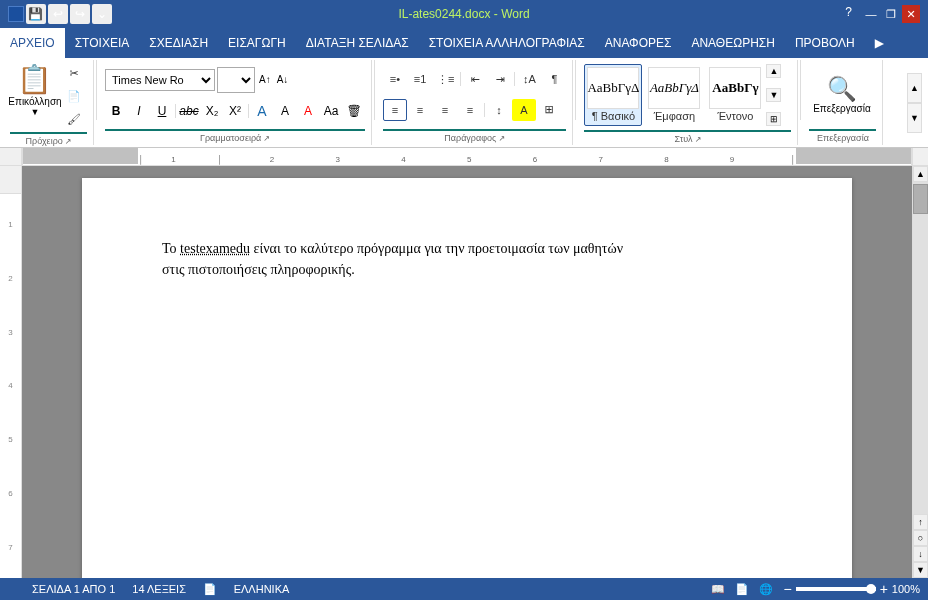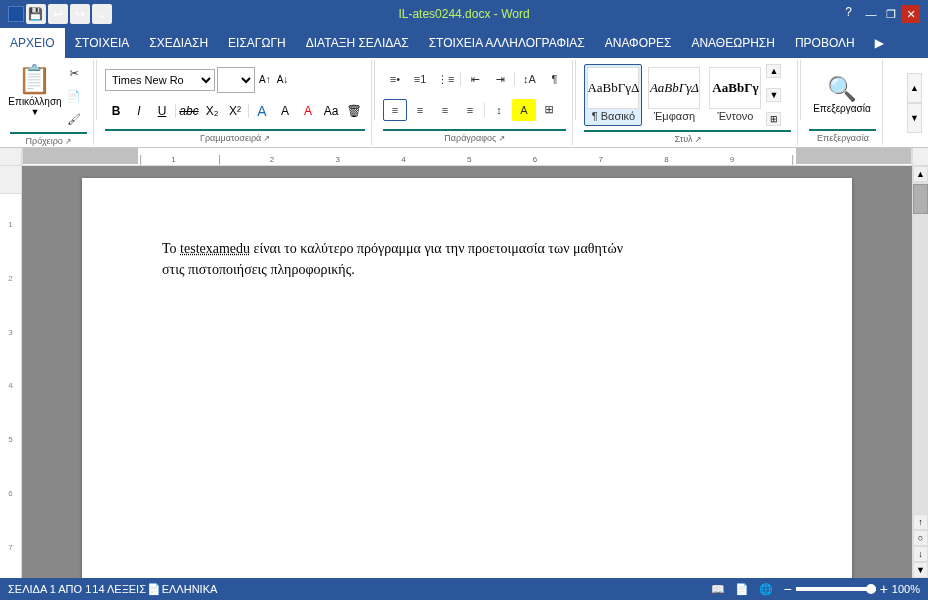--- a/index.html
+++ b/index.html
@@ -178,21 +178,21 @@
     .status-bar {
       background: #2b579a;
       height: 22px;
       display: flex;
       align-items: center;
       justify-content: space-between;
       padding: 0 8px;
       color: white;
       font-size: 11px;
     }
-    .status-left { display: flex; gap: 1px; align-items: center; }
+    .status-left { display: flex; gap: 17px; align-items: center; margin-left: 24px; }
     .status-right { display: flex; gap: 8px; align-items: center; }
     .zoom-slider { display: flex; align-items: center; gap: 4px; }
     .zoom-minus { cursor: pointer; font-size: 14px; }
     .zoom-plus { cursor: pointer; font-size: 14px; }
     .slider-track { width: 80px; height: 4px; background: rgba(255,255,255,0.3); position: relative; }
     .slider-fill { height: 100%; background: white; width: 100%; }
     .slider-thumb { width: 10px; height: 10px; background: white; border-radius: 50%; position: absolute; top: -3px; right: 0; }
     .status-icons { display: flex; gap: 6px; }
     .status-icon { width: 18px; height: 18px; display: flex; align-items: center; justify-content: center; cursor: pointer; }
 

